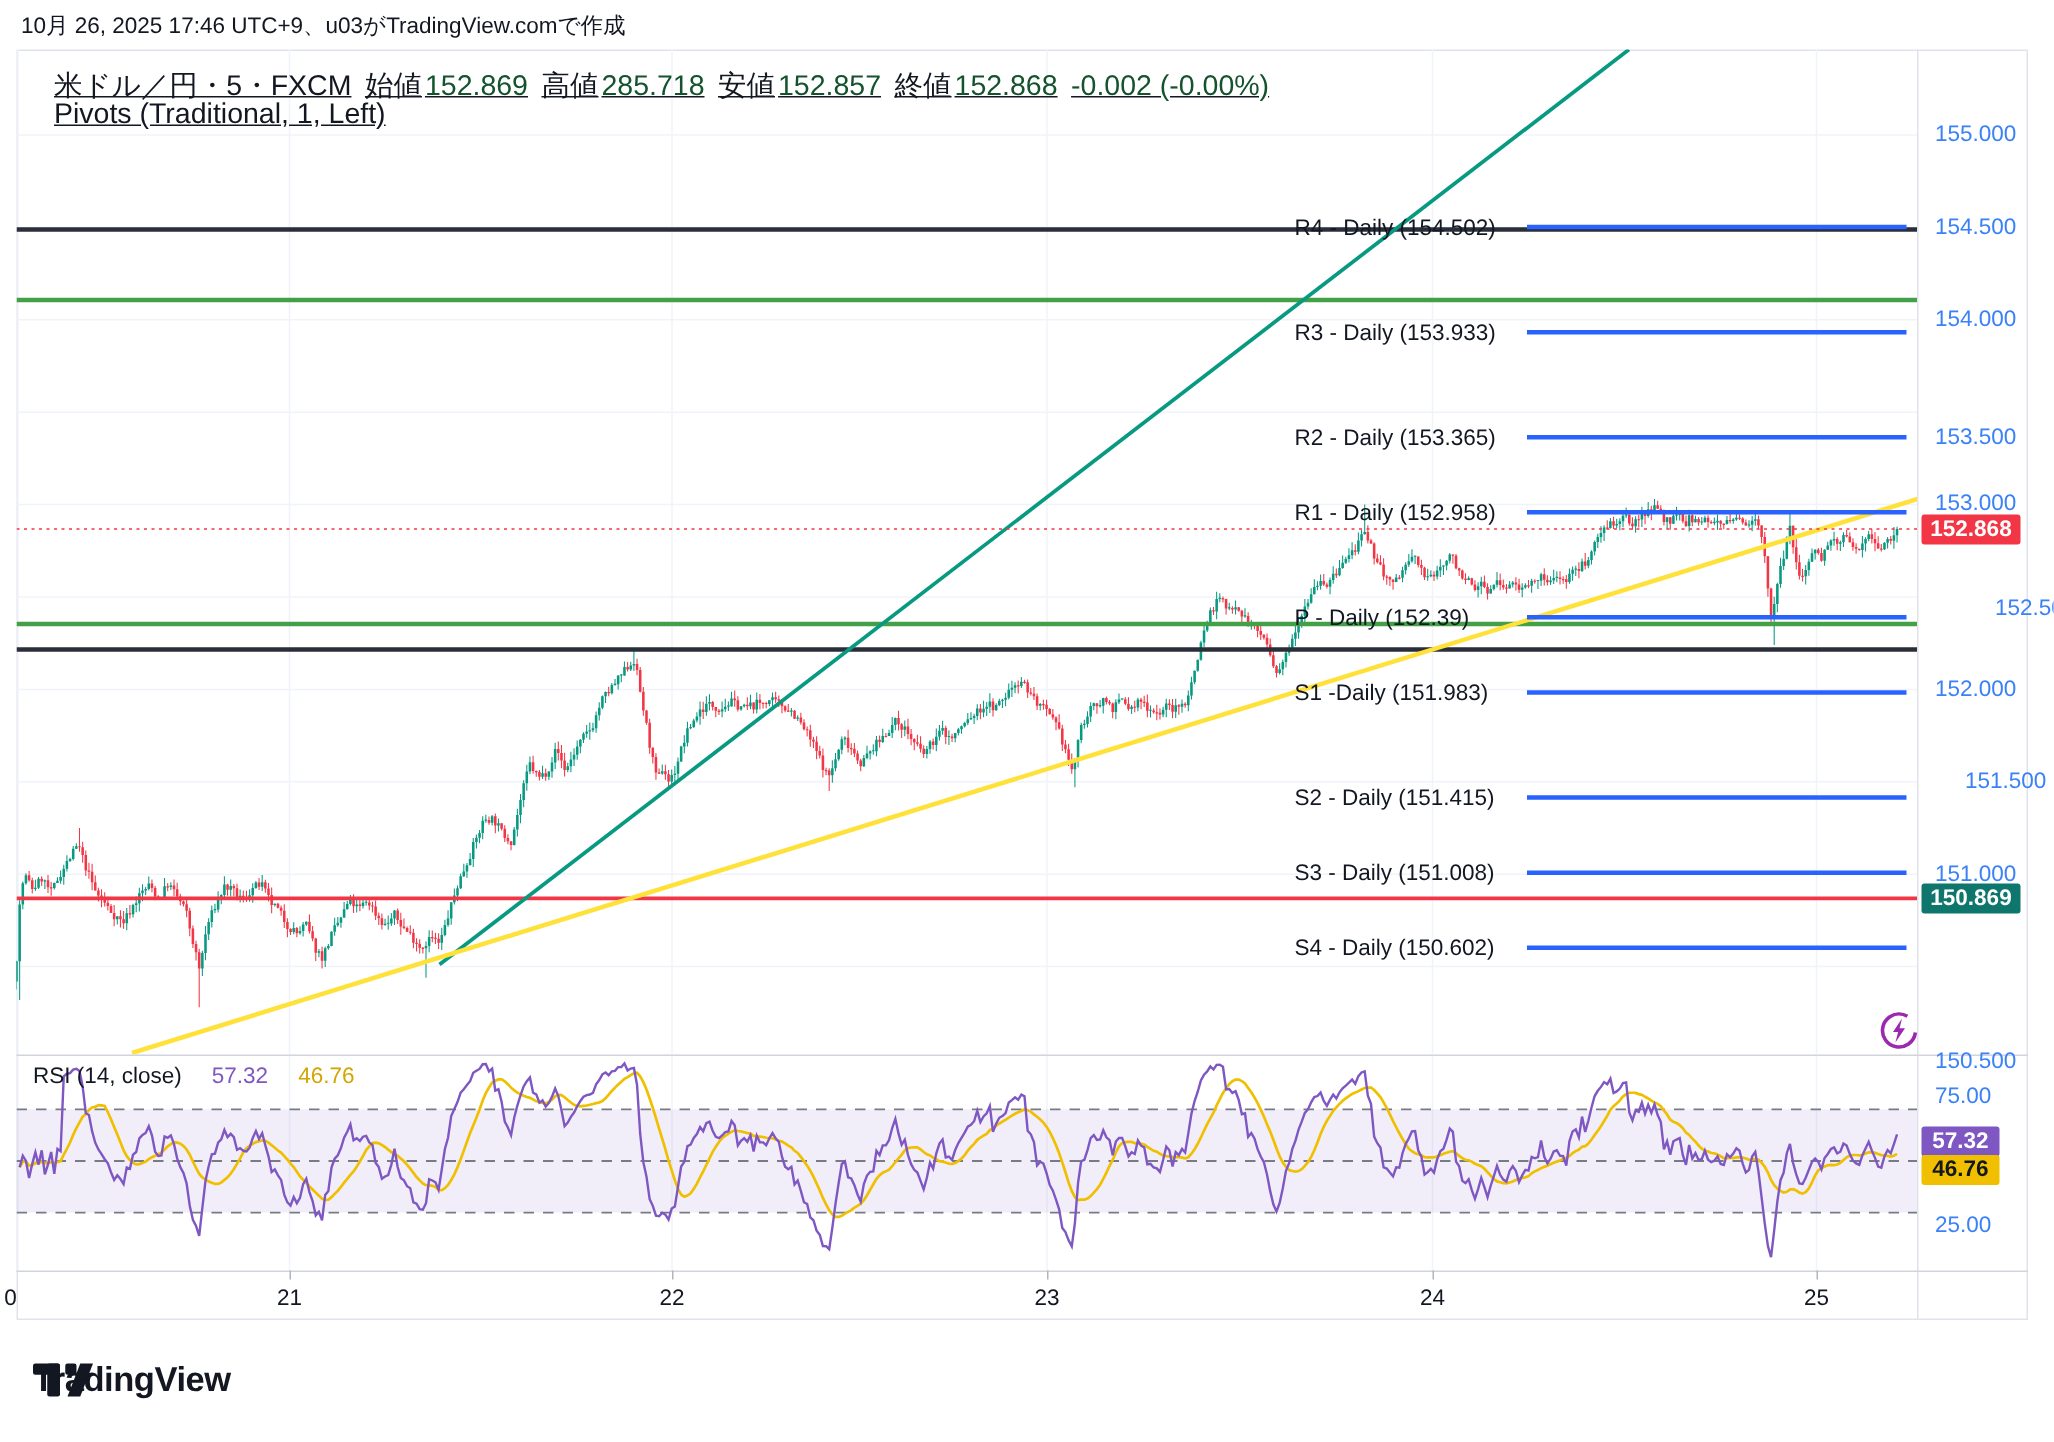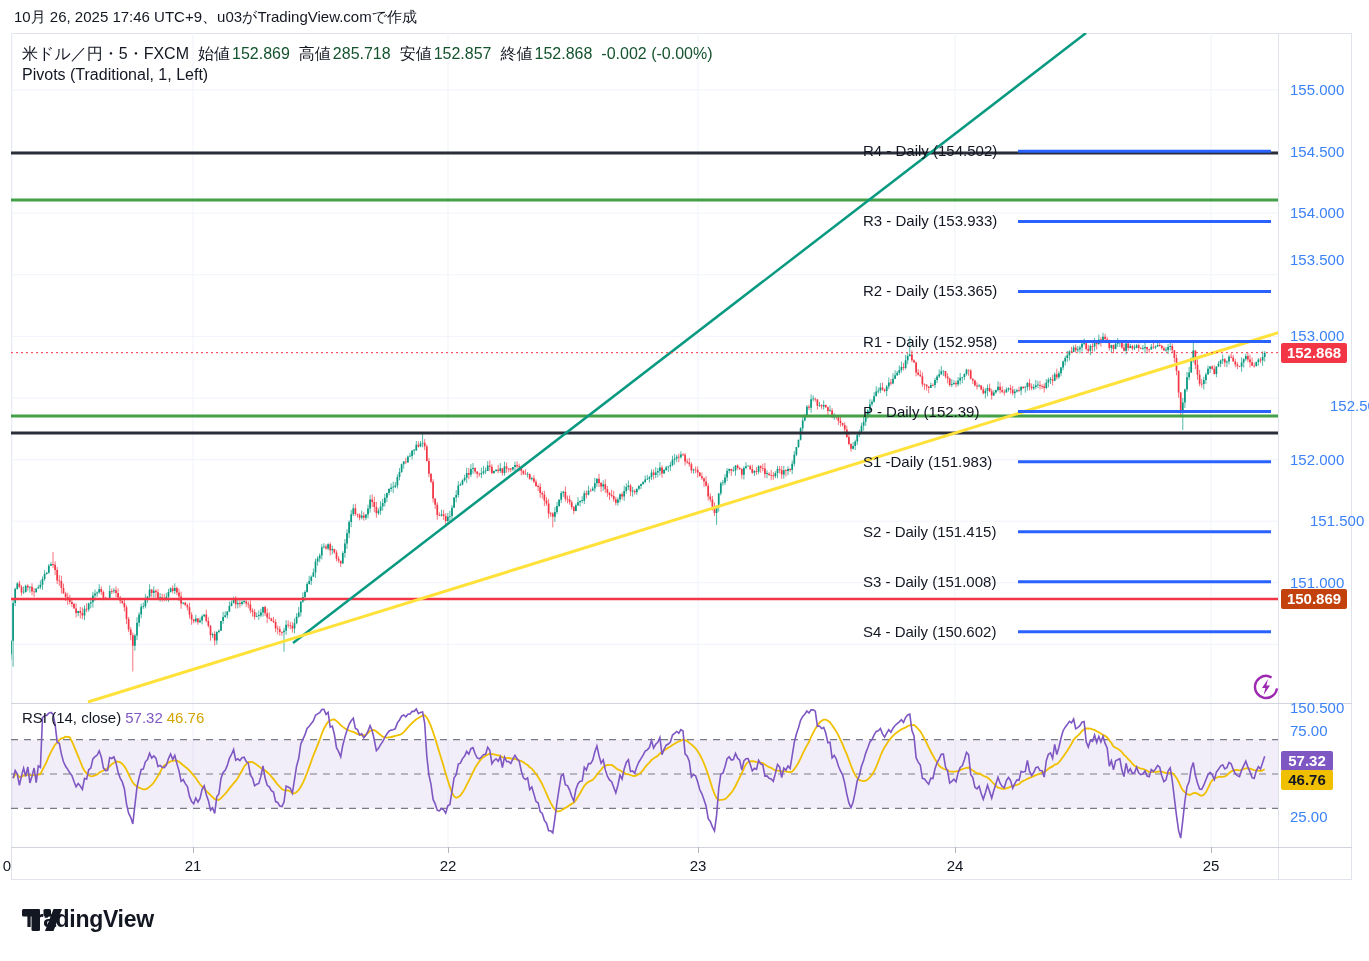--- a/index.html
+++ b/index.html
@@ -6,25 +6,25 @@
     font-family:"Liberation Sans","DejaVu Sans",sans-serif;color:#131722;}
   #stage{position:relative;width:1369px;height:961px;background:#fff;}
   .caption{position:absolute;left:14px;top:8px;font-size:15px;color:#131722;white-space:nowrap;}
   .frame{position:absolute;left:11px;top:33px;width:1341px;height:847px;border:1px solid #e0e3eb;box-sizing:border-box;}
   .vsep{position:absolute;left:1278px;top:33px;width:0;height:847px;border-left:1px solid #e0e3eb;}
   .pane-sep{position:absolute;left:11px;top:703px;width:1341px;height:0;border-top:1px solid #d1d4dc;}
   .axis-sep{position:absolute;left:11px;top:847px;width:1341px;height:0;border-top:1px solid #d1d4dc;}
   svg{position:absolute;display:block;overflow:hidden;}
   #main-svg{left:11px;top:33px;}
   #rsi-svg{left:11px;top:703px;}
-  .legend{position:absolute;left:22px;top:44px;font-size:16px;white-space:nowrap;z-index:30;}
+  .legend{position:absolute;left:36px;top:44px;font-size:19px;white-space:nowrap;z-index:30;text-decoration:underline;}
   .legend .row{display:flex;gap:9px;align-items:baseline;height:22px;}
   .legend .val{color:#14532d;}
   .legend .lbl{color:#131722;}
-  .rsi-legend{position:absolute;left:22px;top:709px;font-size:15px;white-space:nowrap;z-index:30;display:flex;gap:4px;}
+  .rsi-legend{position:absolute;left:22px;top:709px;font-size:15px;white-space:nowrap;z-index:30;display:flex;gap:20px;}
   .rsi-legend .rsi-val{color:#7e57c2;}
   .rsi-legend .ma-val{color:#d3a504;}
   .axis-label{position:absolute;font-size:15px;color:#3b82f6;height:18px;line-height:18px;white-space:nowrap;}
   .price-axis,.rsi-axis{position:absolute;left:1279px;width:90px;z-index:20;}
   .badge{position:absolute;left:1281px;width:66px;height:20px;border-radius:2px;color:#fff;
     font-size:15px;font-weight:600;text-align:center;line-height:20px;z-index:25;}
   .time-axis{position:absolute;left:11px;top:847px;width:1341px;height:33px;z-index:10;}
   .time-axis .t-label{position:absolute;top:10px;font-size:15px;color:#131722;transform:translateX(-50%);}
   .time-axis .tick{position:absolute;top:0;width:0;height:6px;border-left:1px solid #b2b5be;}
   .flash-btn{position:absolute;left:1251px;top:672px;width:30px;height:30px;z-index:40;cursor:pointer;}
@@ -128,21 +128,21 @@
   <div class="rsi-legend">
     <span>RSI (14, close)</span>
     <span class="rsi-val">57.32</span>
     <span class="ma-val">46.76</span>
   </div>
 
   <div class="price-axis" id="price-axis" style="top:33px;height:670px;">
       <div class="axis-label" style="left: 11px; top: 48px;">155.000</div>
       <div class="axis-label" style="left: 11px; top: 109.6px;">154.500</div>
       <div class="axis-label" style="left: 11px; top: 171.2px;">154.000</div>
-      <div class="axis-label" style="left: 11px; top: 218px;">153.500</div>
+      <div class="axis-label" style="left: 11px; top: 250px;">153.500</div>
       <div class="axis-label" style="left: 11px; top: 294.4px;">153.000</div>
       <div class="axis-label" style="left: 11px; top: 364px; margin-left: 40px;">152.500</div>
       <div class="axis-label" style="left: 11px; top: 417.6px;">152.000</div>
       <div class="axis-label" style="left: 11px; top: 479.2px; margin-left: 20px;">151.500</div>
       <div class="axis-label" style="left: 11px; top: 540.8px;">151.000</div>
       <div class="axis-label" style="left: 11px; top: 622px; margin-top: 44px;">150.500</div>
     </div>
   <div class="rsi-axis" id="rsi-axis" style="top:703px;height:144px;">
       <div class="axis-label" style="left: 11px; top: 19px;">75.00</div>
       <div class="axis-label" style="left: 11px; top: 62px;">50.00</div>
@@ -172,16 +172,16 @@
   <div class="logo">
     <svg width="40" height="24" viewBox="0 0 40 24">
       <rect x="0" y="1" width="18" height="7.5" rx="1.5" fill="#131722"></rect>
       <rect x="9.5" y="1" width="8.5" height="22" rx="1.5" fill="#131722"></rect>
       <rect x="21.5" y="1" width="7.5" height="7.5" rx="1.5" fill="#131722"></rect>
       <polygon points="31.5,1 40,1 31.5,23 23,23" fill="#131722"></polygon>
     </svg>
     <span class="logo-text">TradingView</span>
   </div>
 <div class="badge" style="top: 342.662px; background: rgb(242, 54, 69); color: rgb(255, 255, 255);">152.868</div>
-    <div class="badge" style="top: 588.939px; background: #c2410c; color: rgb(255, 255, 255);">150.869</div>
+    <div class="badge" style="top: 588.939px; background: #0f766e; color: rgb(255, 255, 255);">150.869</div>
     <div class="badge" style="width: 52px; top: 751.41px; background: rgb(126, 87, 194); color: rgb(255, 255, 255);">57.32</div>
     <div class="badge" style="width: 52px; top: 769.573px; background: rgb(240, 192, 0); color: rgb(19, 23, 34);">46.76</div>
   </div>
 
 </body></html>

